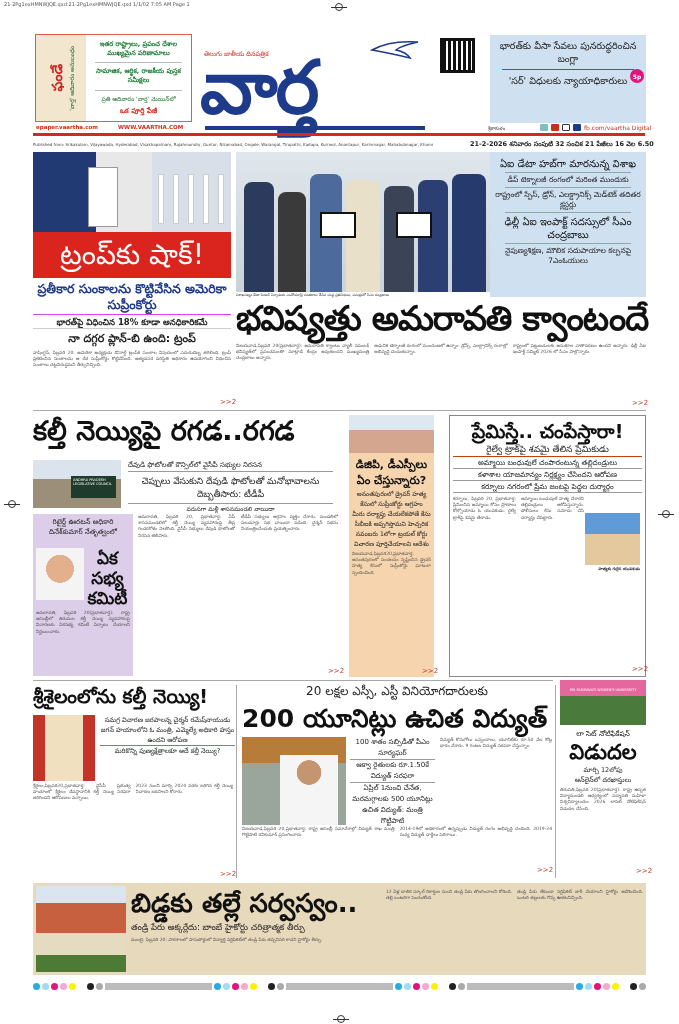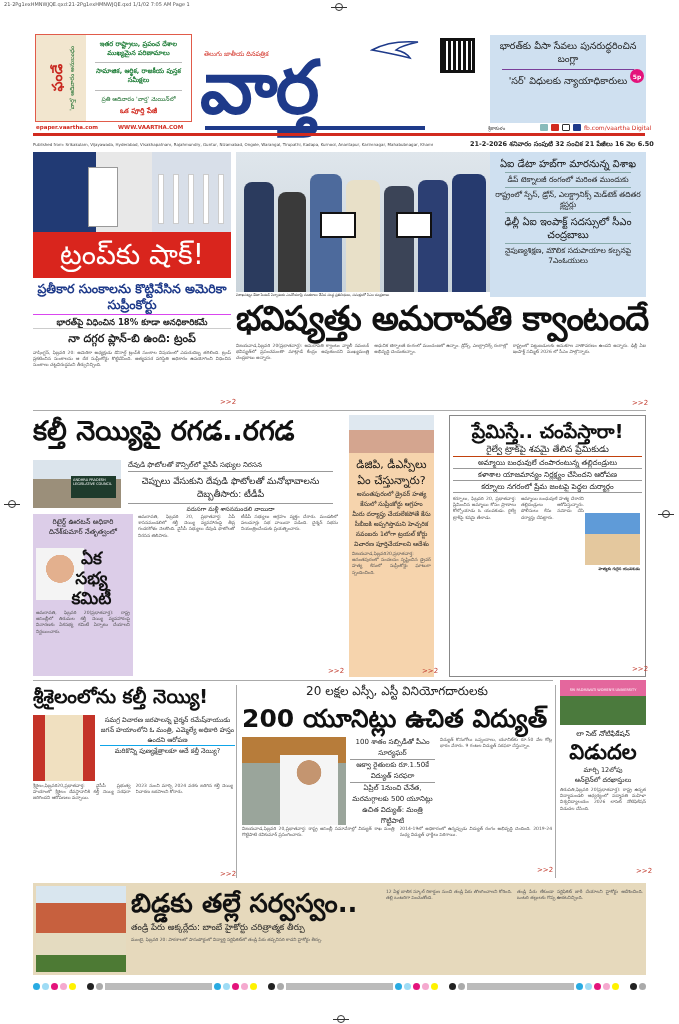--- a/index.html
+++ b/index.html
@@ -59,28 +59,28 @@
 
 .ghee-head{left:33px;top:415px;width:310px;font-size:27px;font-weight:bold;color:#111;white-space:nowrap}
 .ghee-photo{left:33px;top:460px;width:88px;height:48px;background:linear-gradient(180deg,#dbe4ec 0 40%,#9b8f7a 40%)}
 .ghee-photo .sign{position:absolute;left:38px;top:16px;width:45px;height:22px;background:#1e3b2c;color:#fff;font-size:3.5px;padding:2px}
 .ghee-sub1{left:128px;top:461px;width:205px;font-size:7px;color:#222;border-bottom:1px solid #999;padding-bottom:1px}
 .ghee-sub2{left:128px;top:475px;width:205px;text-align:center;font-size:9px;line-height:13px;color:#222}
 .ghee-sub3{left:128px;top:503px;width:205px;text-align:center;font-size:6px;color:#222;border-top:1px solid #999;padding-top:1px}
 .lilac{left:33px;top:514px;width:100px;height:162px;background:#dccde8;padding:3px}
 .lilac .top{font-size:7px;line-height:10px;text-align:center;color:#222}
 .lilac .face{position:absolute;left:3px;top:34px;width:48px;height:52px;background:radial-gradient(circle at 50% 40%,#e3b08e 0 35%,#f4f4f4 36%)}
-.lilac .big{position:absolute;left:36px;top:34px;width:45px;font-size:17px;line-height:20px;font-weight:bold;text-align:center;color:#111}
+.lilac .big{position:absolute;left:52px;top:34px;width:45px;font-size:17px;line-height:20px;font-weight:bold;text-align:center;color:#111}
 .lilac .body{position:absolute;left:3px;top:96px;width:94px;height:60px}
 .ghee-body{left:138px;top:514px;width:200px;display:flex;gap:6px}
 .ghee-body .body{flex:1;height:160px}
 
 .court{left:349px;top:415px;width:85px;height:262px;background:#f6d4ad;padding:0}
 .court .img{height:38px;background:linear-gradient(180deg,#dfe8f0 0 40%,#d4a58f 40%);position:relative}
-.court .h{font-size:11px;line-height:16px;font-weight:normal;text-align:center;color:#111;margin-top:4px}
+.court .h{font-size:11px;line-height:16px;font-weight:bold;text-align:center;color:#111;margin-top:4px}
 .court .s{font-size:6.2px;line-height:10px;text-align:center;color:#222}
 .court .body{padding:2px 3px;height:70px}
 
 .love{left:449px;top:415px;width:197px;height:262px;border:1px solid #888;padding:3px}
 .love .h{font-size:19px;font-weight:bold;text-align:center;color:#111;line-height:24px}
 .love .s1{font-size:9px;text-align:center;color:#222;border-bottom:1px solid #c2410c;line-height:13px}
 .love .s2{font-size:7.3px;text-align:center;color:#222;border-bottom:1px solid #999;line-height:11px}
 .love .cols{display:flex;gap:5px;margin-top:3px}
 .love .cols .body{flex:1;height:172px}
 .love .pic{position:absolute;right:5px;top:97px;width:55px;height:52px;background:linear-gradient(180deg,#5f9bd8 0 40%,#e4c89e 40%)}

